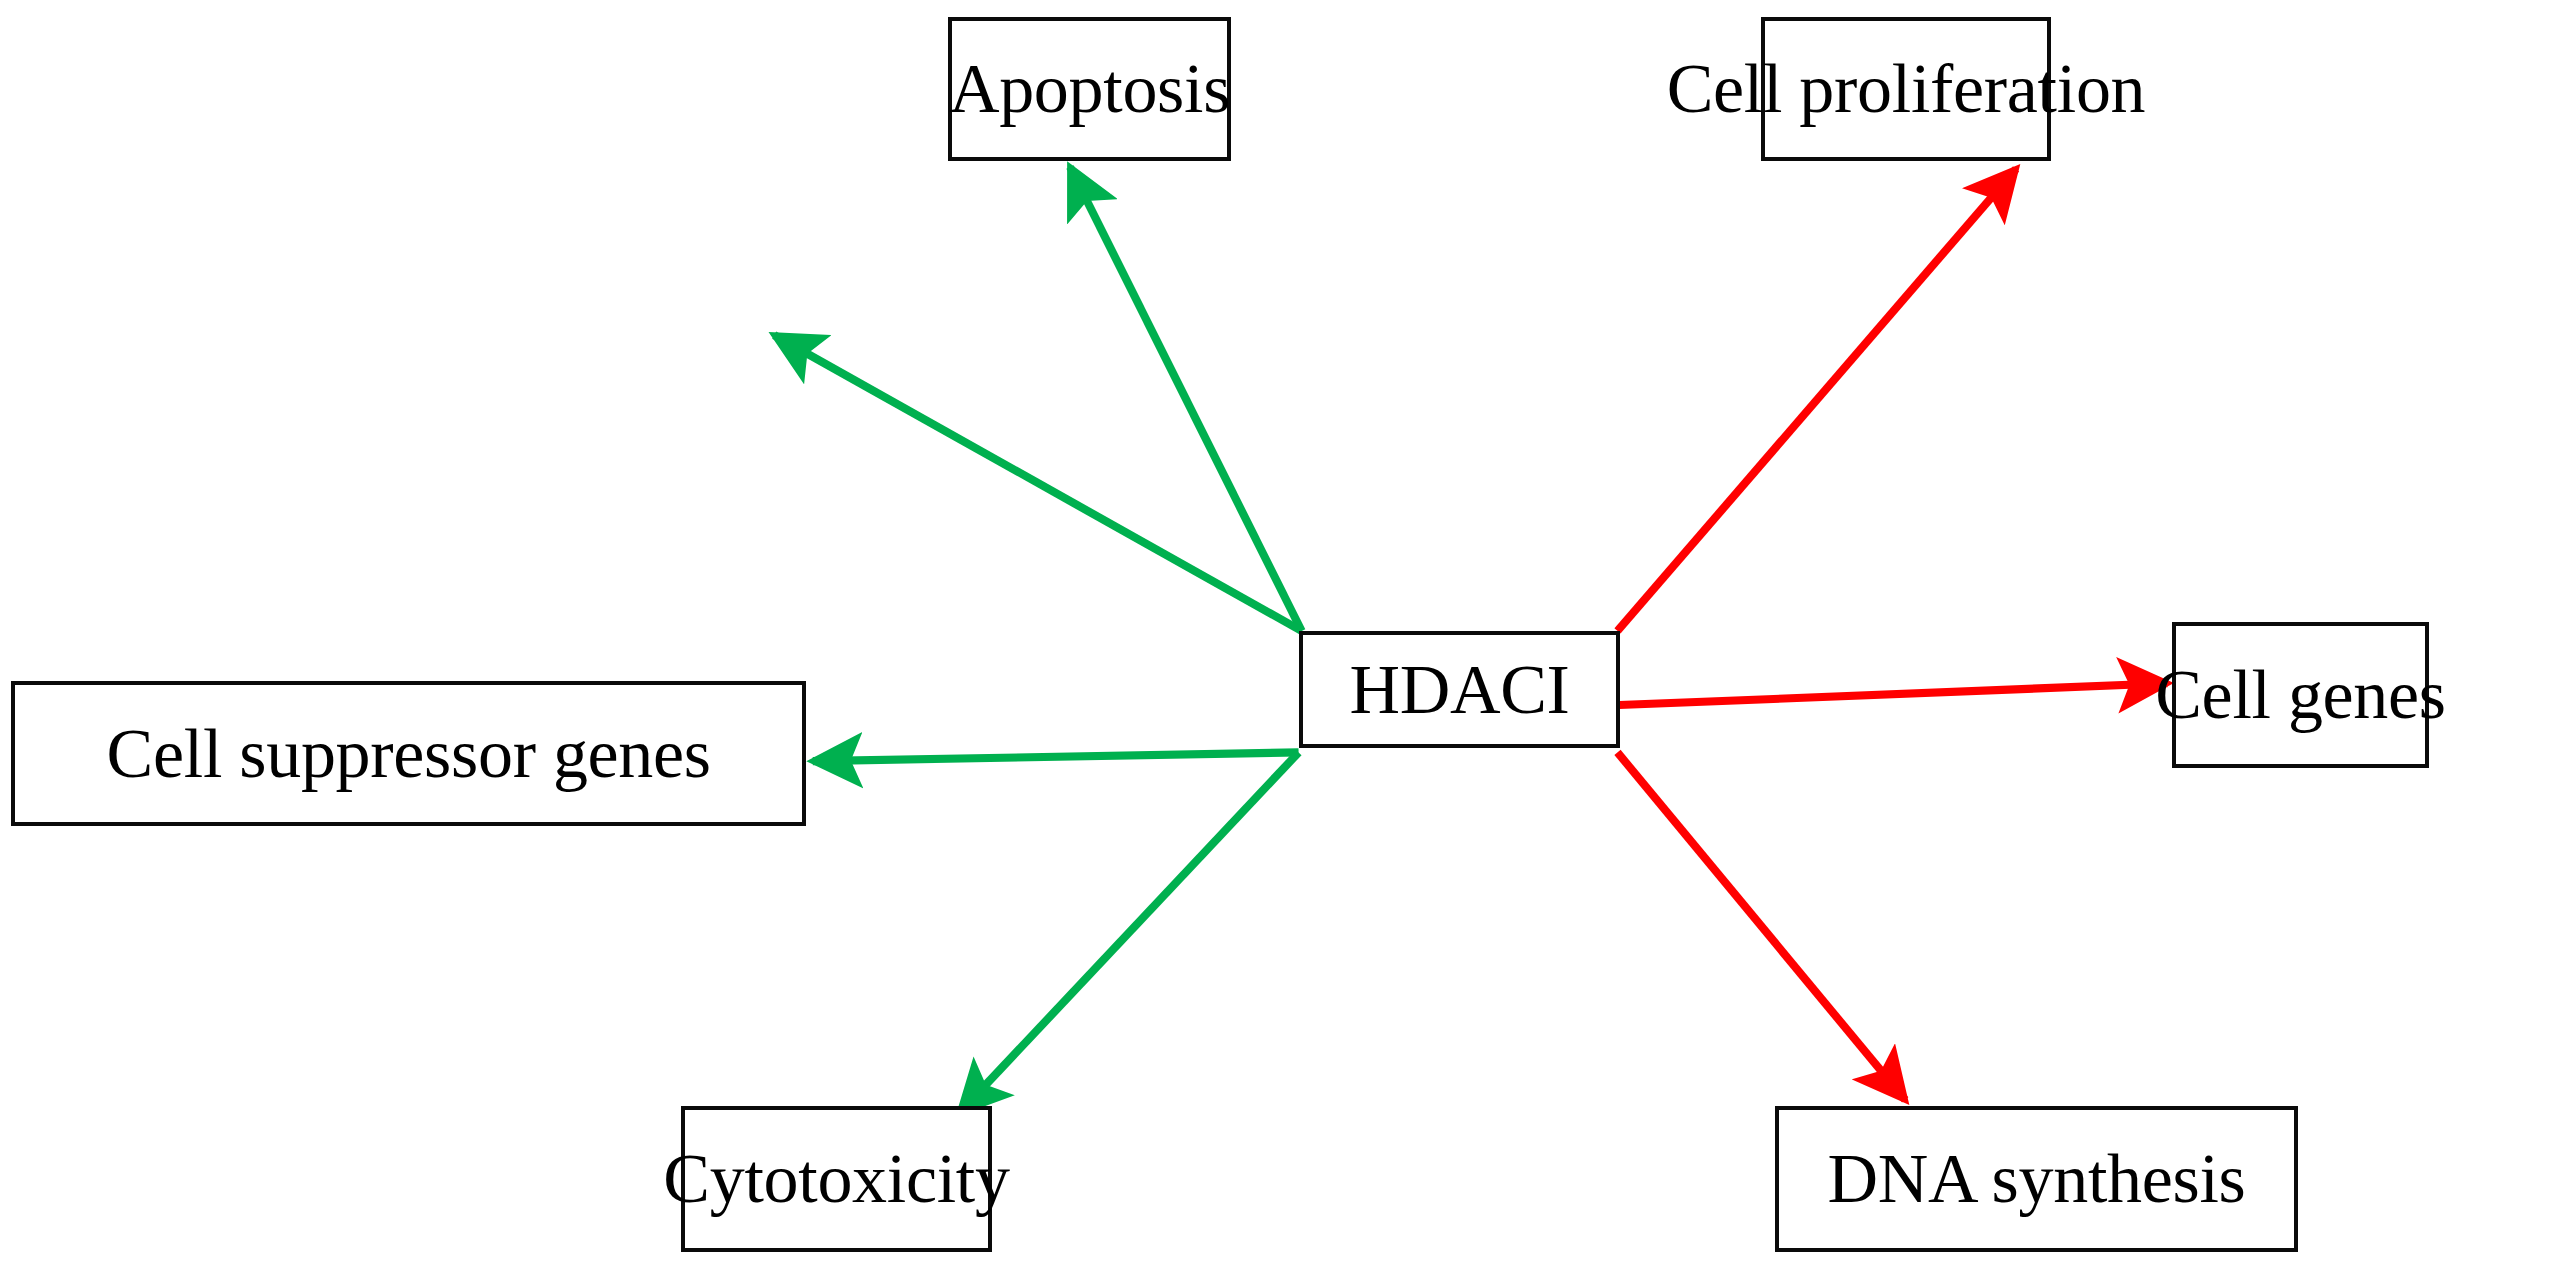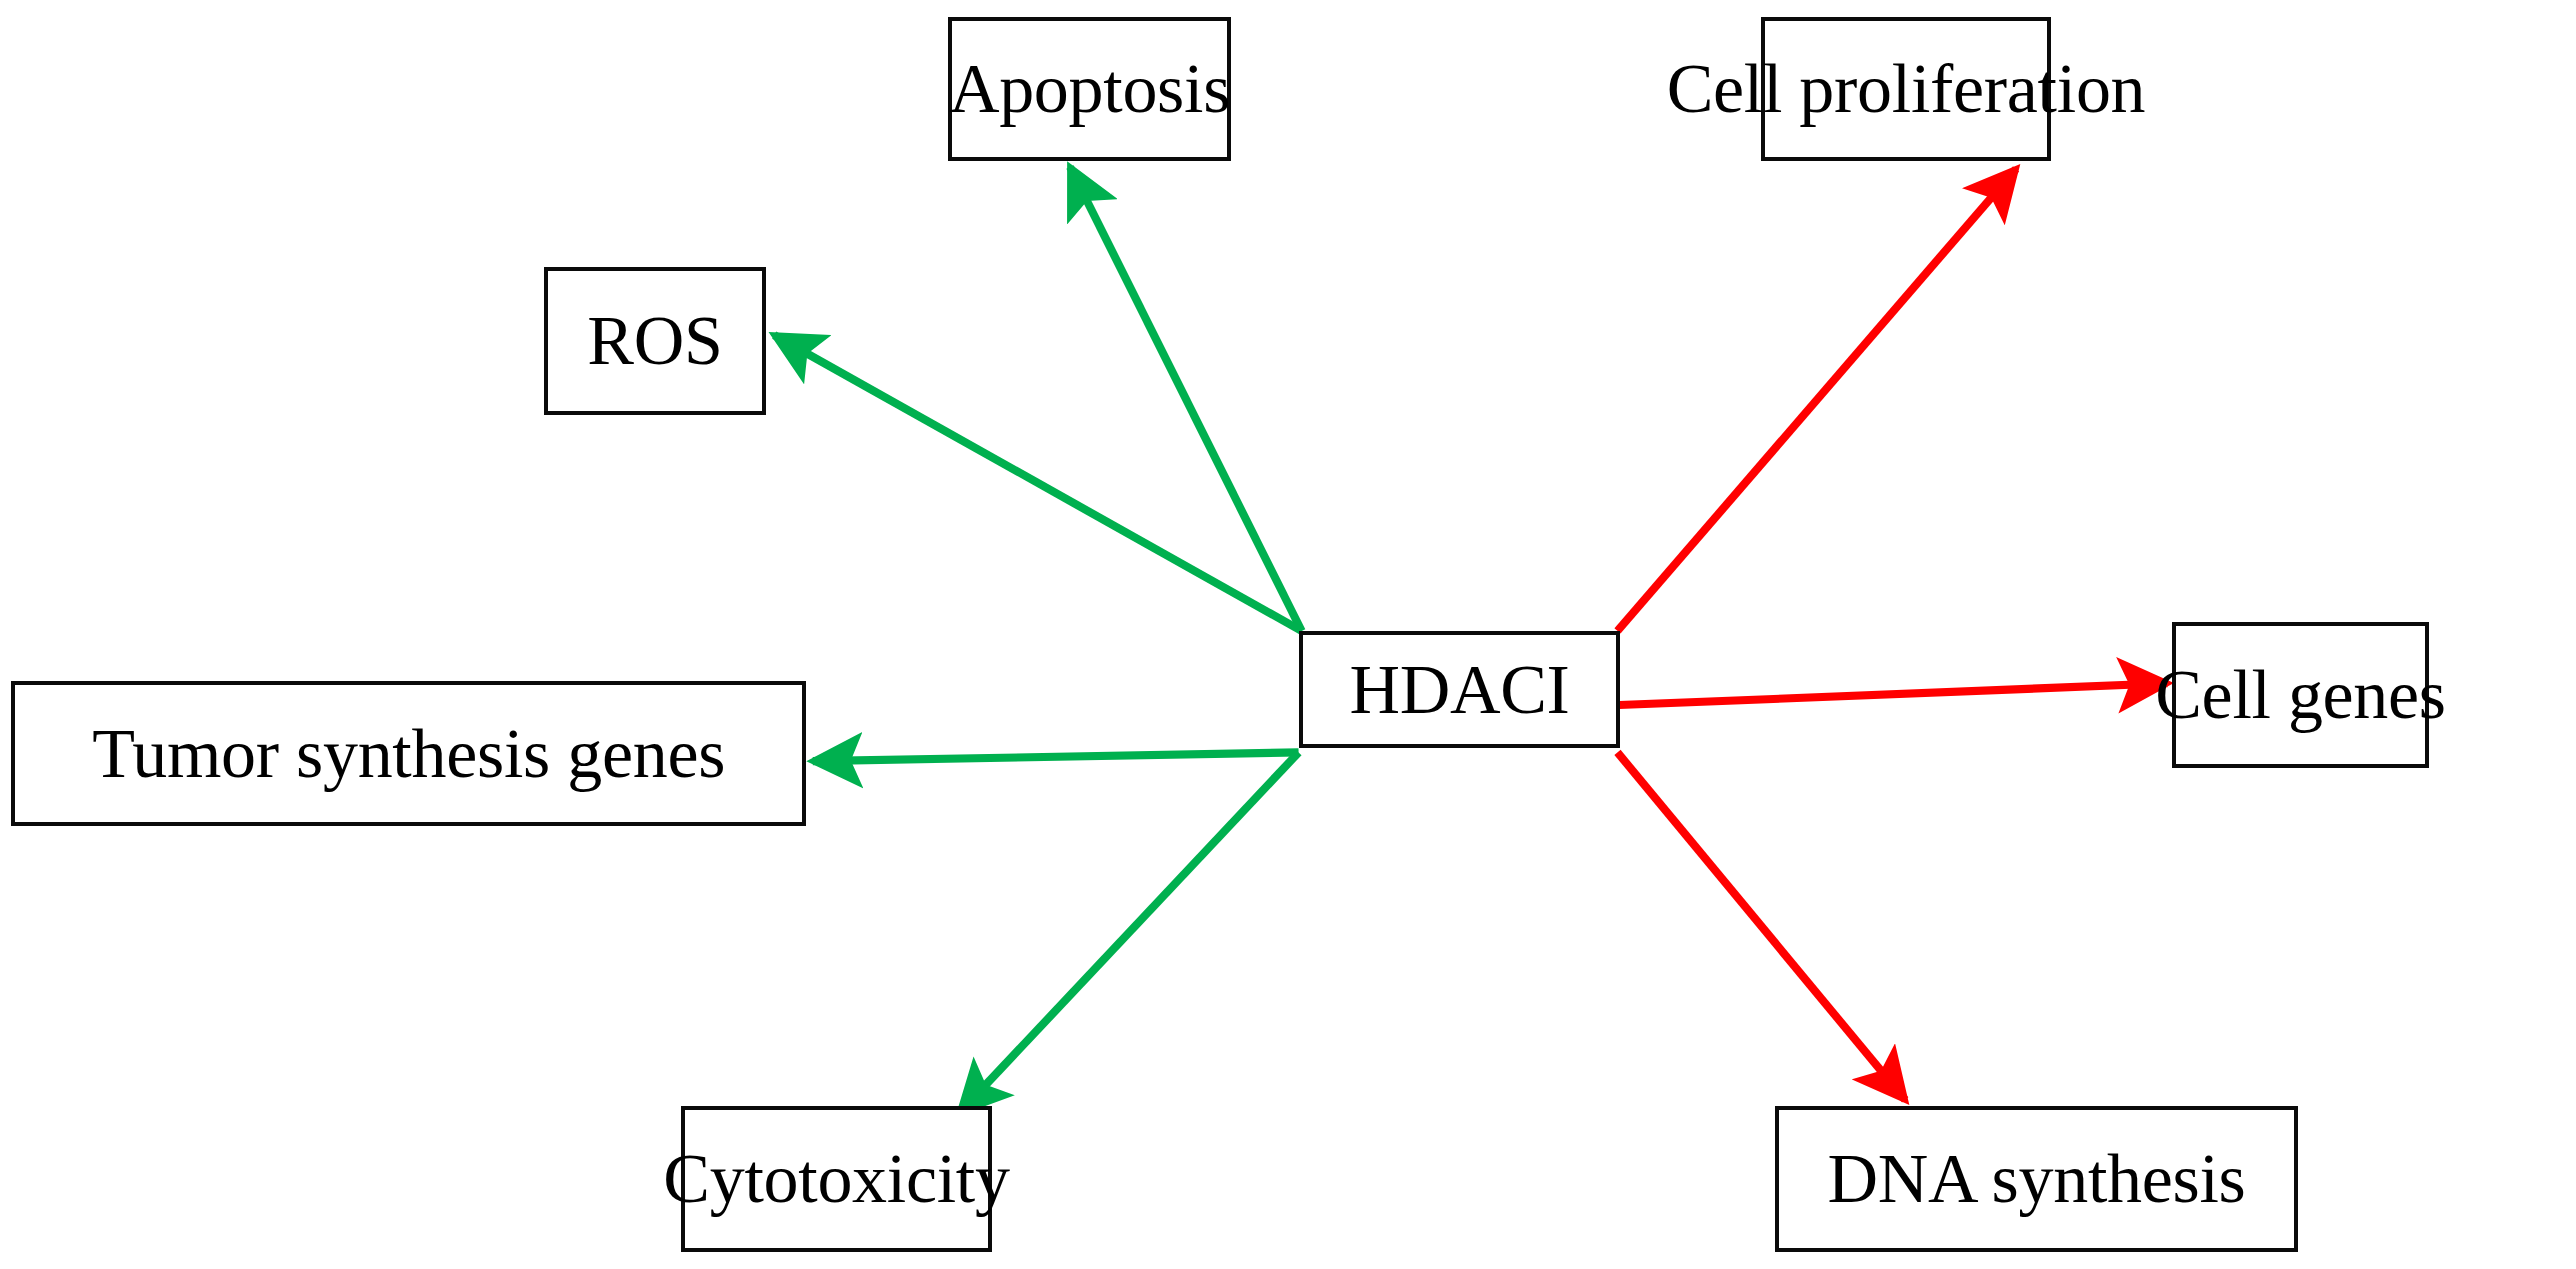--- a/index.html
+++ b/index.html
@@ -84,26 +84,23 @@
   </svg>
 
   <div class="node" id="node-apoptosis">
     <span class="node-label">Apoptosis</span>
   </div>
 
   <div class="node" id="node-cell-proliferation">
     <span class="node-label">Cell proliferation</span>
   </div>
 
-  <div class="node" id="node-ros">
-    <span class="node-label">ROS</span>
-  </div>
 
   <div class="node" id="node-tumor-suppressor">
-    <span class="node-label">Tumor synthesis genes</span>
+    <span class="node-label">Cell suppressor genes</span>
   </div>
 
   <div class="node" id="node-hdaci">
     <span class="node-label">HDACI</span>
   </div>
 
   <div class="node" id="node-cell-cycle">
     <span class="node-label">Cell genes</span>
   </div>
 

